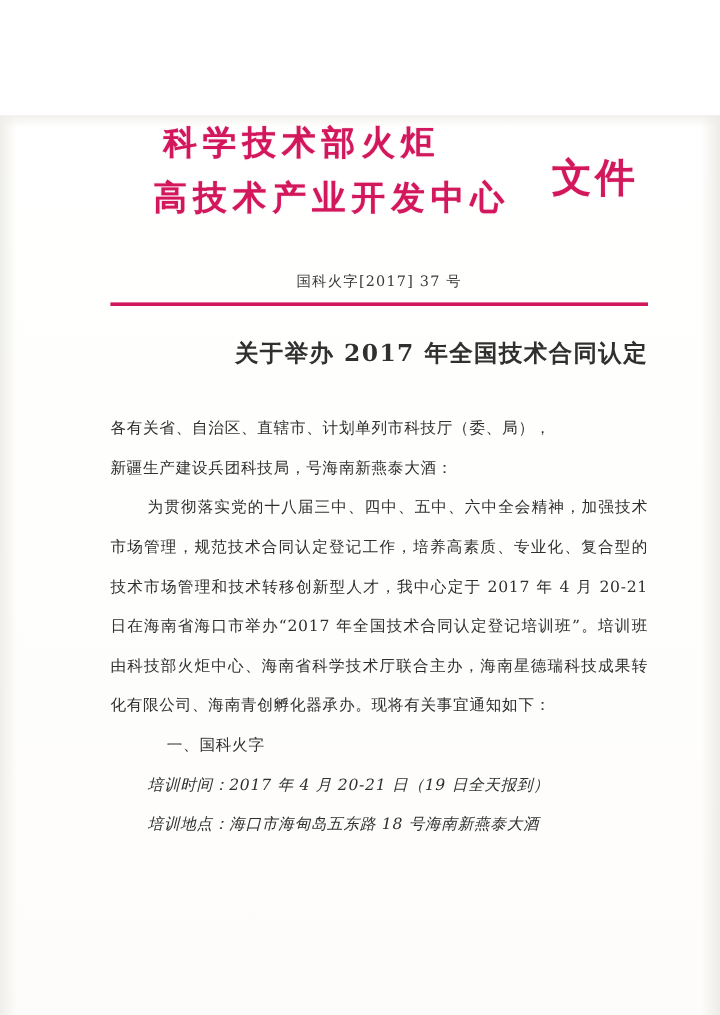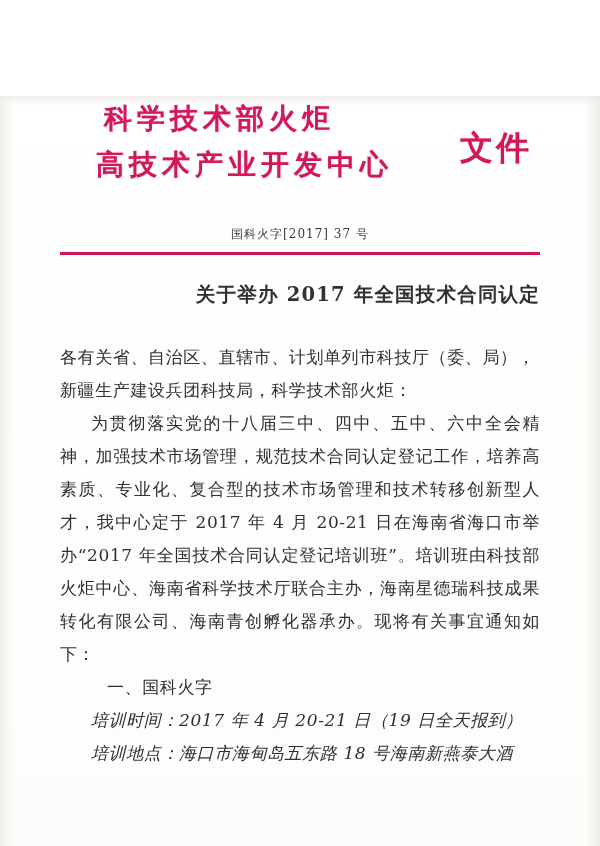--- a/index.html
+++ b/index.html
@@ -46,20 +46,21 @@
     position: absolute;
     left: 0; right: 0; top: 0;
     height: 10px;
     background: linear-gradient(180deg, #f1f0ec 0%, rgba(255,255,255,0) 100%);
     pointer-events: none;
   }
 
   .content {
     position: relative;
     padding: 0 60px;
+    margin-left: 32px;
   }
 
   
   .masthead {
     margin-top: 96px;
     position: relative;
     height: 104px;
   }
   .masthead-lines {
     color: #d6145a;
@@ -119,21 +120,21 @@
     letter-spacing: 1.2px;
     color: #303030;
   }
 
   
   .body-block {
     margin-top: 30px;
   }
   .para {
     font-family: "DejaVu Serif", serif;
-    font-size: 17px;
+    font-size: 13px;
     line-height: 33px;
     letter-spacing: 0.6px;
     color: #2f2f2f;
     text-align: justify;
     text-justify: inter-character;
     margin: 0;
   }
   .para.indent {
     text-indent: 31px;
   }
@@ -170,21 +171,21 @@
     <div class="docnum">国科火字[2017] 37 号</div>
 
     <div class="red-rule"></div>
 
     <div class="title-block">
       <div class="title-line">关于举办 2017 年全国技术合同认定</div>
     </div>
 
     <div class="body-block">
       <p class="para nojustify">各有关省、自治区、直辖市、计划单列市科技厅（委、局），</p>
-      <p class="para nojustify">新疆生产建设兵团科技局，科学技术部火炬：</p>
+      <p class="para nojustify">新疆生产建设兵团科技局，号海南新燕泰大酒：</p>
       <p class="para indent">为贯彻落实党的十八届三中、四中、五中、六中全会精神，加强技术市场管理，规范技术合同认定登记工作，培养高素质、专业化、复合型的技术市场管理和技术转移创新型人才，我中心定于 2017 年 4 月 20-21 日在海南省海口市举办“2017 年全国技术合同认定登记培训班”。培训班由科技部火炬中心、海南省科学技术厅联合主办，海南星德瑞科技成果转化有限公司、海南青创孵化器承办。现将有关事宜通知如下：</p>
       <p class="para item-indent nojustify">一、国科火字</p>
       <p class="para sub-indent nojustify">培训时间：2017 年 4 月 20-21 日（19 日全天报到）</p>
       <p class="para sub-indent nojustify">培训地点：海口市海甸岛五东路 18 号海南新燕泰大酒</p>
     </div>
 
   </div>
 
 </div>
 

